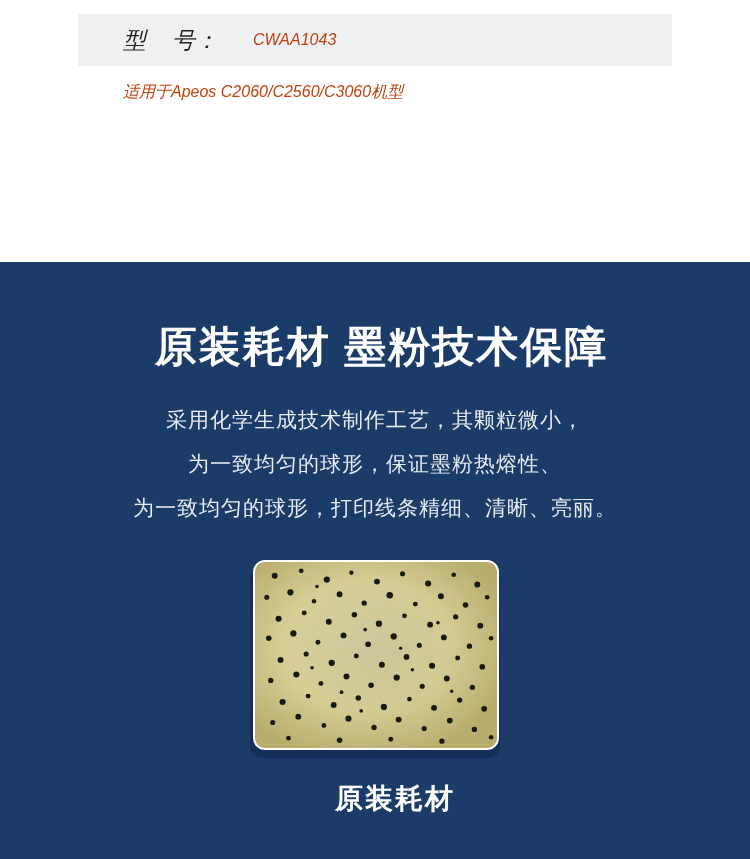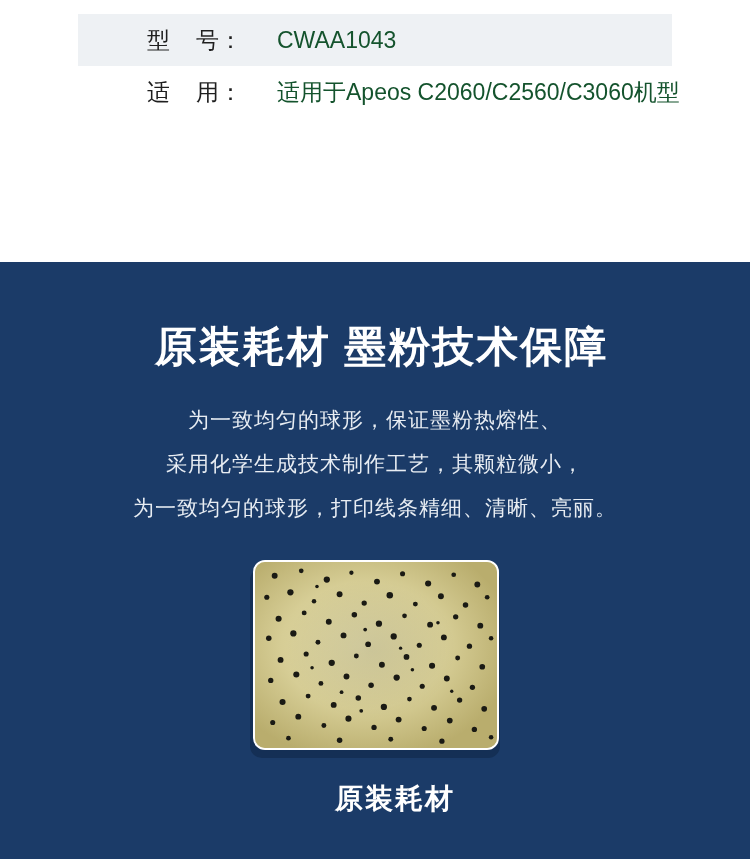--- a/index.html
+++ b/index.html
@@ -26,41 +26,42 @@
   .spec-table {
     position: absolute;
     left: 78px;
     top: -38px;
     width: 594px;
   }
   .spec-row {
     display: flex;
     align-items: center;
     height: 52px;
-    padding-left: 69px;
+    padding-left: 45px;
     box-sizing: border-box;
+    font-style: italic;
   }
   .spec-row.shaded {
     background: #eef1f4;
   }
   .spec-label {
     width: 130px;
     flex: 0 0 130px;
     font-size: 23px;
     color: #1f1f1f;
     letter-spacing: 0px;
     white-space: nowrap;
   }
   .spec-label .sp {
     display: inline-block;
     width: 26px;
   }
   .spec-value {
-    font-size: 23px;
-    color: #14532d;
+    font-size: 16px;
+    color: #c2410c;
     white-space: nowrap;
   }
 
   
   .feature-panel {
     position: absolute;
     left: 0;
     top: 262px;
     width: 750px;
     height: 597px;
@@ -147,36 +148,33 @@
     </div>
 
     <div class="spec-row shaded">
       <div class="spec-label">
         <span>型</span><span class="sp"></span><span>号</span><span>：</span>
       </div>
       <div class="spec-value">CWAA1043</div>
     </div>
 
     <div class="spec-row">
-      <div class="spec-label">
-        <span>适</span><span class="sp"></span><span>用</span><span>：</span>
-      </div>
       <div class="spec-value">适用于Apeos C2060/C2560/C3060机型</div>
     </div>
 
   </div>
 </section>
 
 <section class="feature-panel">
 
   <h1 class="feature-title">原装耗材  墨粉技术保障</h1>
 
   <div class="feature-lines">
+    <div class="feature-line">采用化学生成技术制作工艺，其颗粒微小，</div>
     <div class="feature-line">为一致均匀的球形，保证墨粉热熔性、</div>
-    <div class="feature-line">采用化学生成技术制作工艺，其颗粒微小，</div>
     <div class="feature-line">为一致均匀的球形，打印线条精细、清晰、亮丽。</div>
   </div>
 
   <div class="photo-wrap">
     <div class="photo-shadow"></div>
     <div class="photo">
       <svg viewBox="0 0 246 190" preserveAspectRatio="none" aria-hidden="true">
         <defs>
           <radialGradient id="g1" cx="45%" cy="45%" r="62%">
             <stop offset="0%" stop-color="#e3dcab"></stop>

